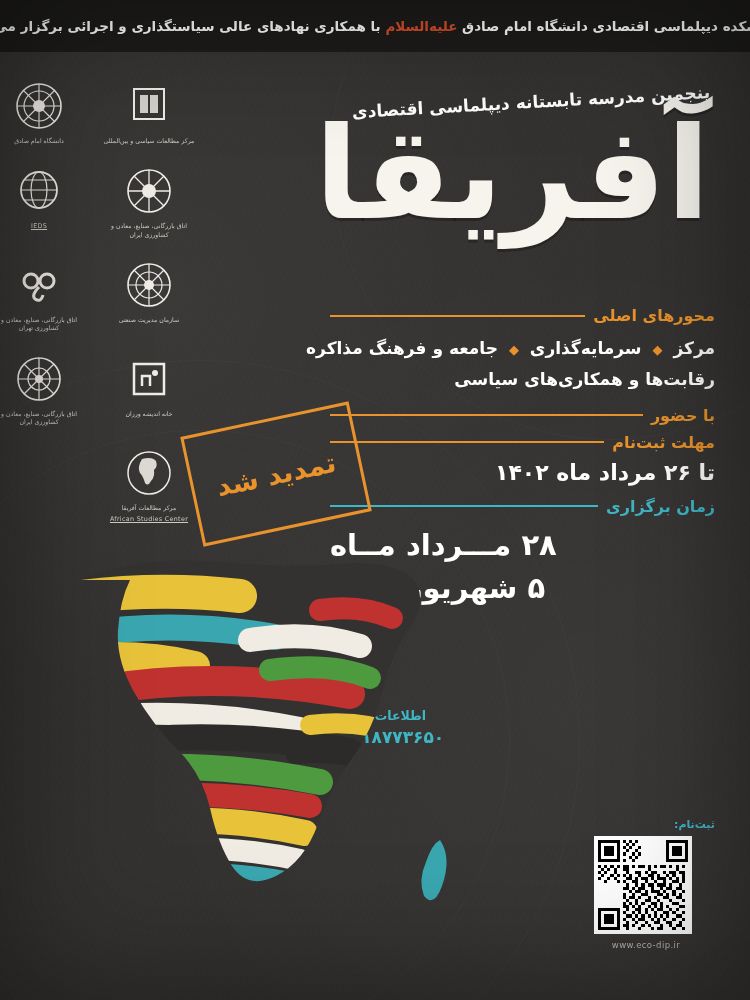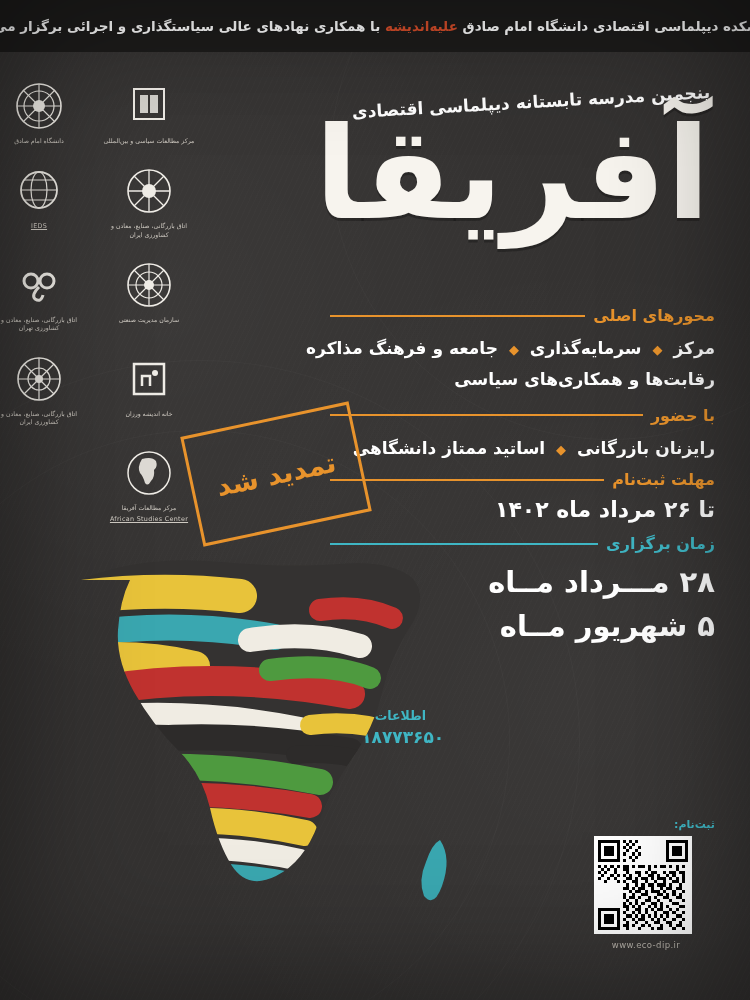--- a/index.html
+++ b/index.html
@@ -115,21 +115,21 @@
   }
   .line.spaced { letter-spacing: 1.5px; }
   .dia { color: #e8932c; font-size: 13px; margin: 0 5px; }
 
   #deadline-val {
     color: #ffffff; font-size: 22px; font-weight: bold;
     text-align: right; letter-spacing: 1px; margin-top: 2px;
   }
   .date-big {
     color: #ffffff; font-size: 29px; font-weight: bold;
-    text-align: right; letter-spacing: 2px; line-height: 1.5;
+    text-align: left; letter-spacing: 2px; line-height: 1.5;
   }
 
   
   #info { position: absolute; top: 708px; left: 330px; width: 385px; direction: rtl; text-align: left; }
   #info .k { color: #3fb6c4; font-size: 12.5px; font-weight: bold; }
   #info .v { color: #3fb6c4; font-size: 17px; font-weight: bold; letter-spacing: 1px; margin-top: 4px; }
   #reg-label { position: absolute; top: 818px; left: 640px; width: 75px; text-align: right;
                color: #3fb6c4; font-size: 11px; font-weight: bold; direction: rtl; }
 
   
@@ -161,21 +161,21 @@
 
 <div id="poster">
 
   <div class="tex-circle" style="left:-180px; top:360px; width:760px; height:760px;"></div>
   <div class="tex-circle" style="left:-110px; top:430px; width:620px; height:620px;"></div>
   <div class="tex-circle" style="left:330px; top:-120px; width:560px; height:560px;"></div>
 
   <div id="header-bar">
     <div id="header-text">
       <span>اندیشکده دیپلماسی اقتصادی دانشگاه امام صادق</span>
-      <span class="accent">علیه‌اندیشه</span>
+      <span class="accent">علیه‌السلام</span>
       <span>با همکاری نهادهای عالی سیاستگذاری و اجرائی برگزار می‌کند:</span>
     </div>
   </div>
 
   <div id="logos">
 
     <div class="logo-row">
       <div class="logo">
         <div class="mark">
           <svg width="46" height="46" viewBox="0 0 46 46">
@@ -315,25 +315,20 @@
     </div>
     <div class="line spaced">
       <span>رقابت‌ها و همکاری‌های سیاسی</span>
     </div>
 
     <div class="sec-head" style="margin-top:10px;">
       <div class="lbl orange">با حضور</div>
       <div class="rule rule-orange"></div>
     </div>
 
-    <div class="line">
-      <span>رایزنان بازرگانی</span>
-      <span class="dia">◆</span>
-      <span>اساتید ممتاز دانشگاهی</span>
-    </div>
 
     <div class="sec-head" style="text-align:right;">
       <div class="lbl orange">مهلت ثبت‌نام</div>
       <div class="rule rule-orange"></div>
     </div>
     <div id="deadline-val">تا ۲۶ مرداد ماه ۱۴۰۲</div>
 
     <div class="sec-head" style="margin-top:12px;">
       <div class="lbl teal">زمان برگزاری</div>
       <div class="rule rule-teal"></div>

